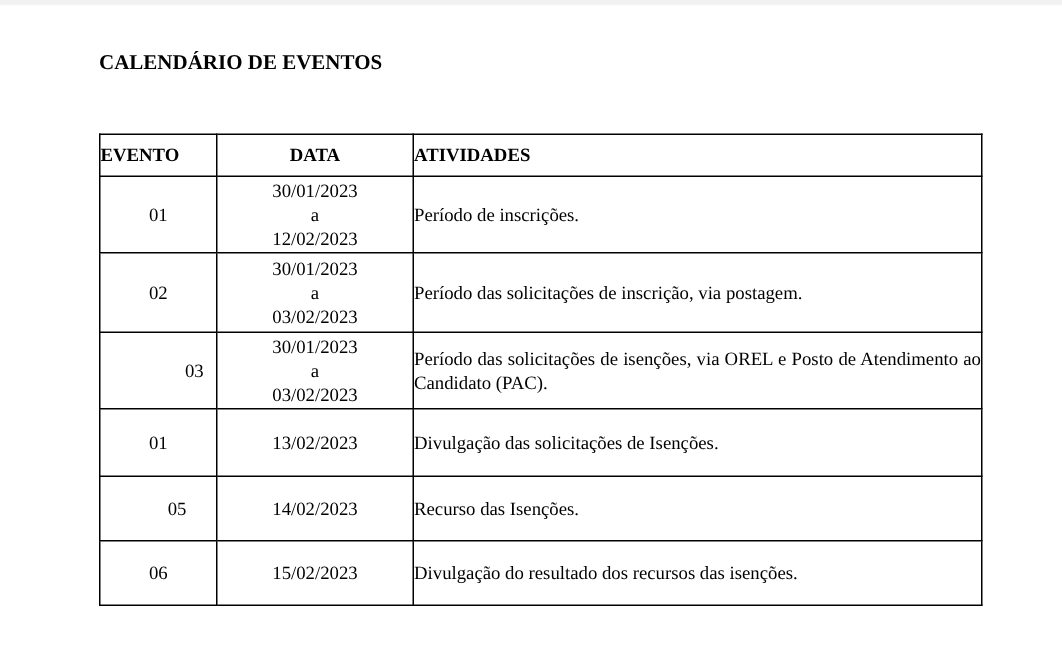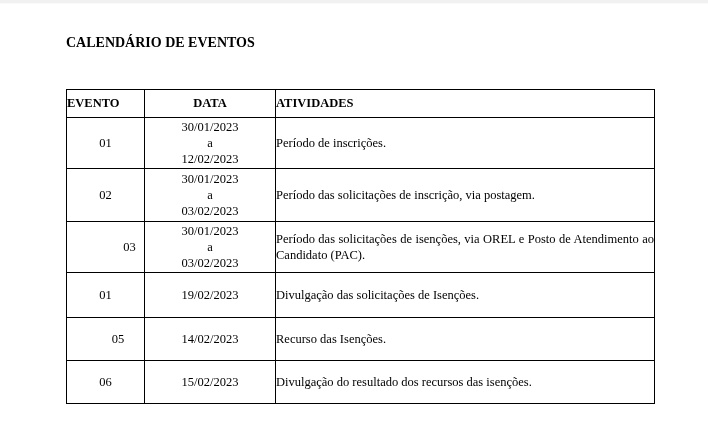--- a/index.html
+++ b/index.html
@@ -114,21 +114,21 @@
           <td class="date-cell">
             <div>30/01/2023</div>
             <div>a</div>
             <div>03/02/2023</div>
           </td>
           <td class="activity-cell">Período das solicitações de isenções, via OREL e Posto de Atendimento ao Candidato (PAC).</td>
         </tr>
         <tr>
           <td class="event-number-cell" style="height: 44px;">01</td>
           <td class="date-cell">
-            <div>19/02/2023</div>
+            <div>13/02/2023</div>
           </td>
           <td class="activity-cell">Divulgação das solicitações de Isenções.</td>
         </tr>
         <tr>
           <td class="event-number-cell" style="height: 42px; padding-left: 25px;">05</td>
           <td class="date-cell">
             <div>14/02/2023</div>
           </td>
           <td class="activity-cell">Recurso das Isenções.</td>
         </tr>

